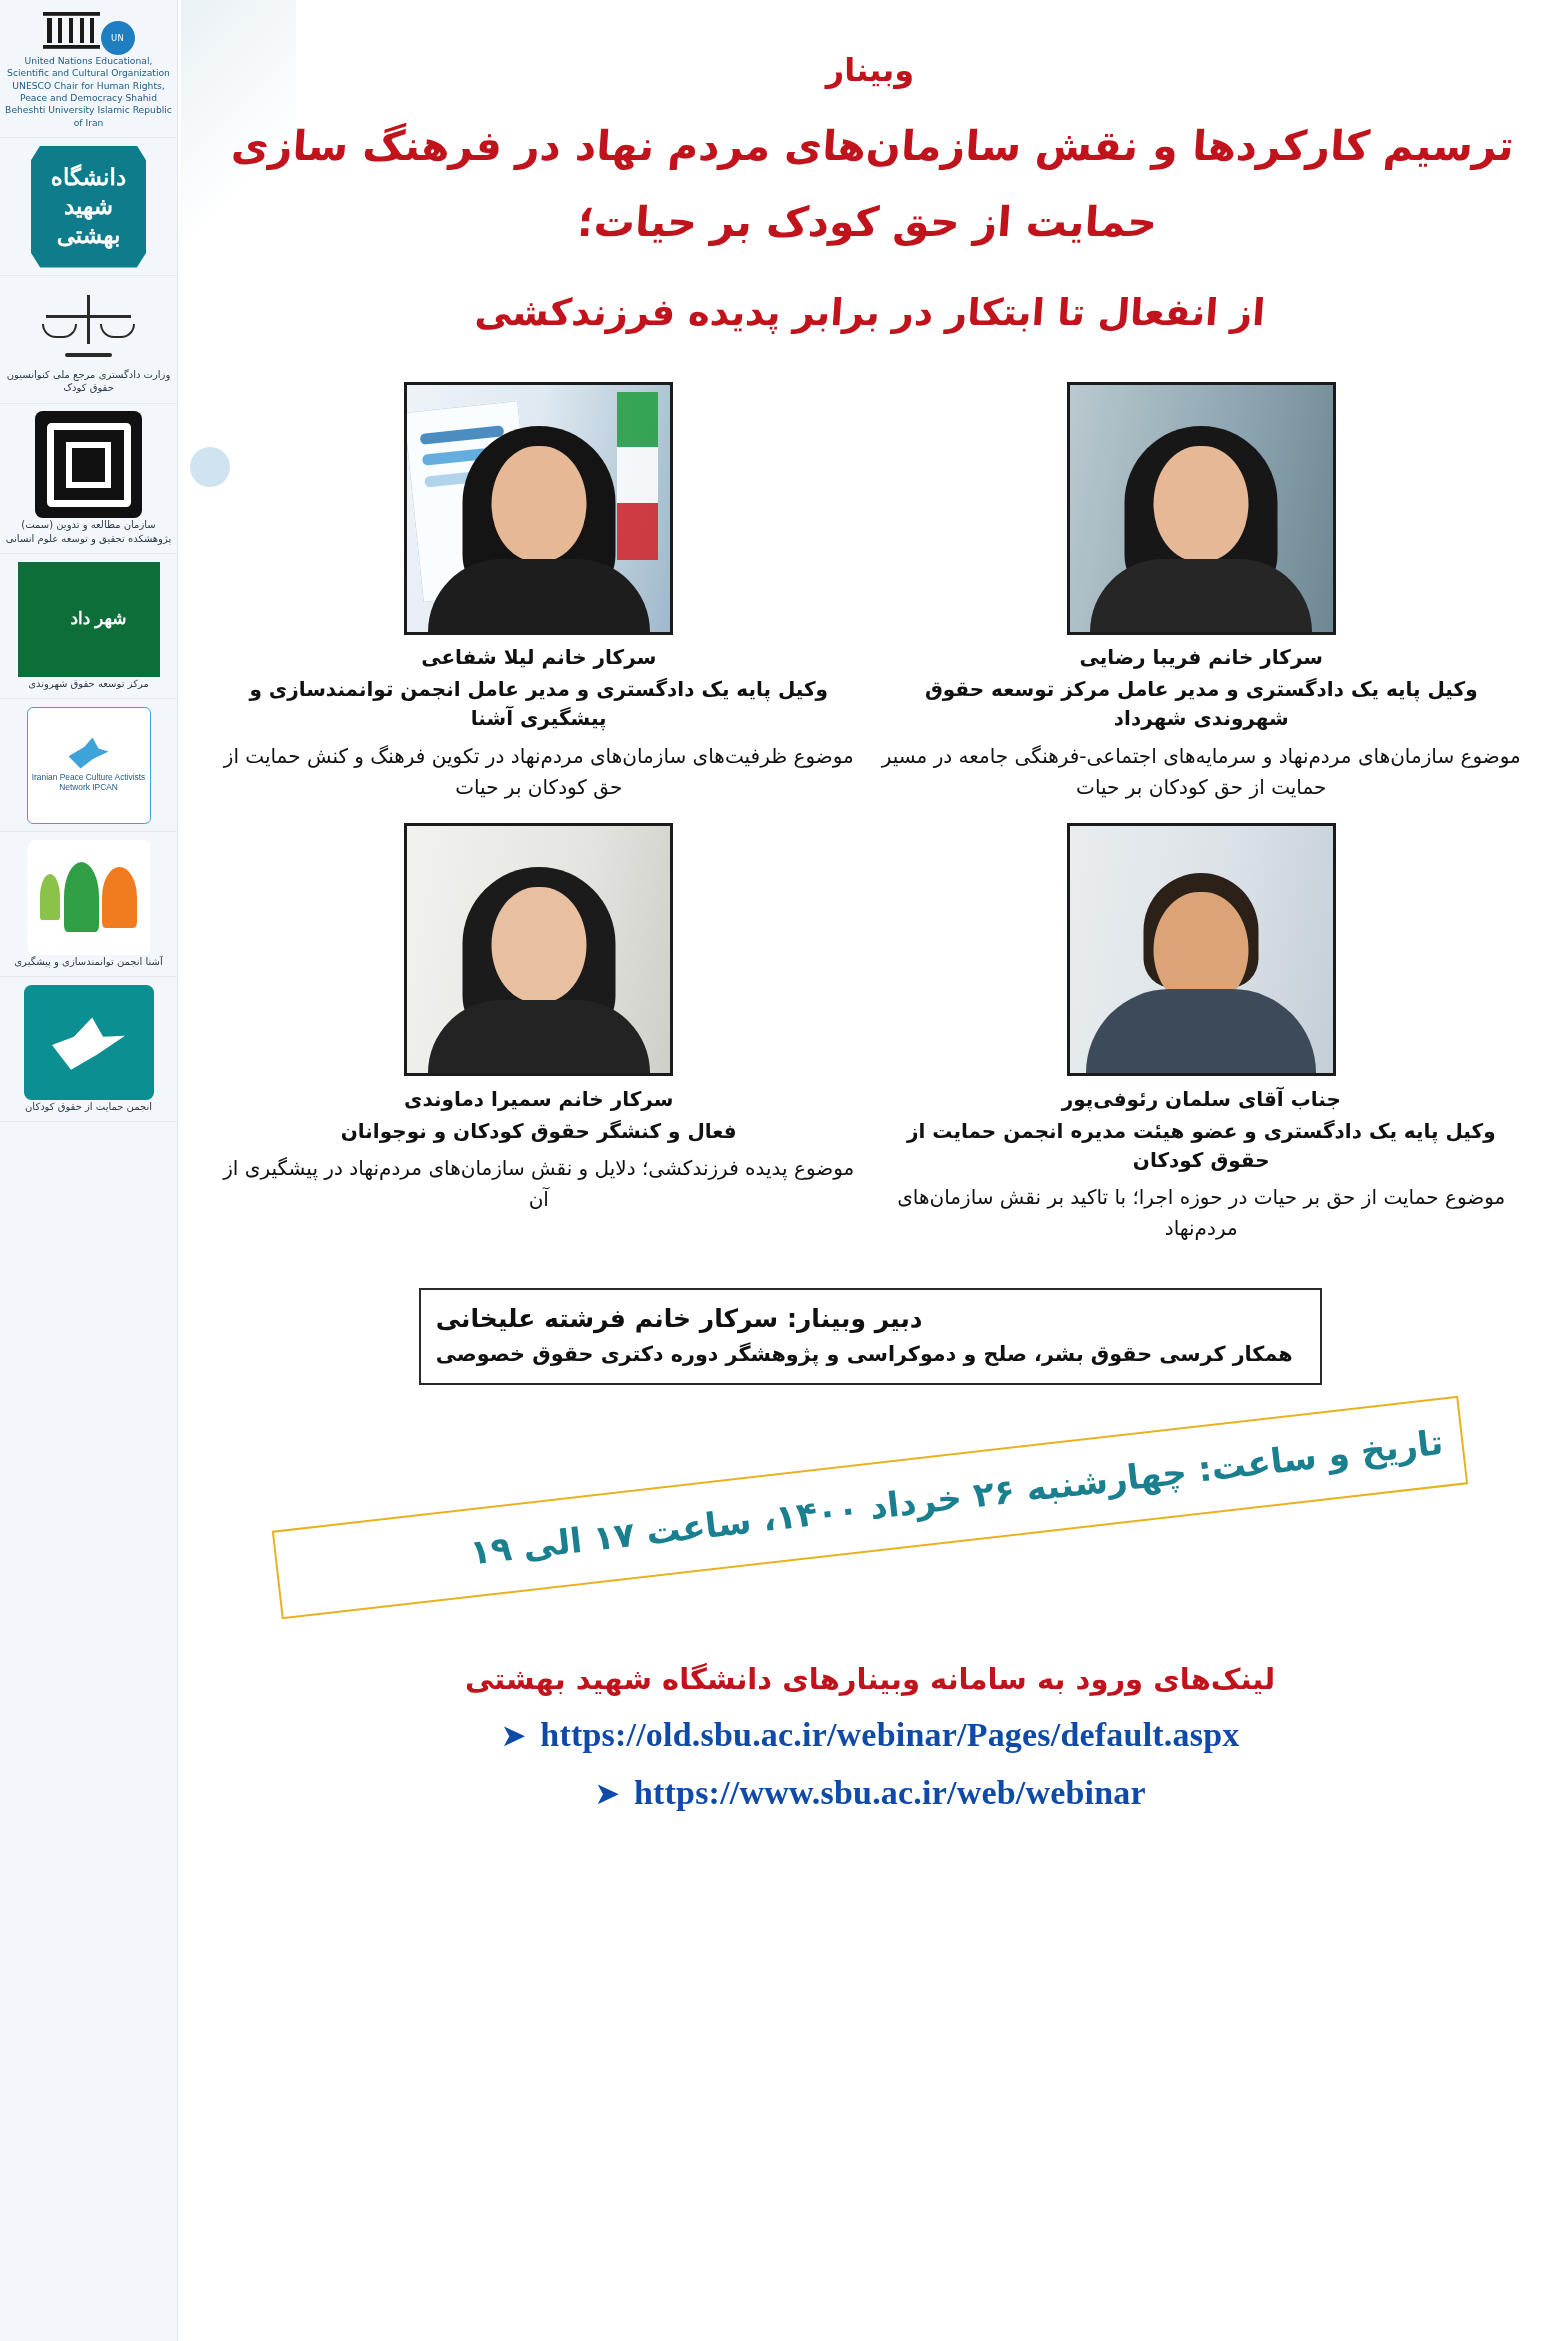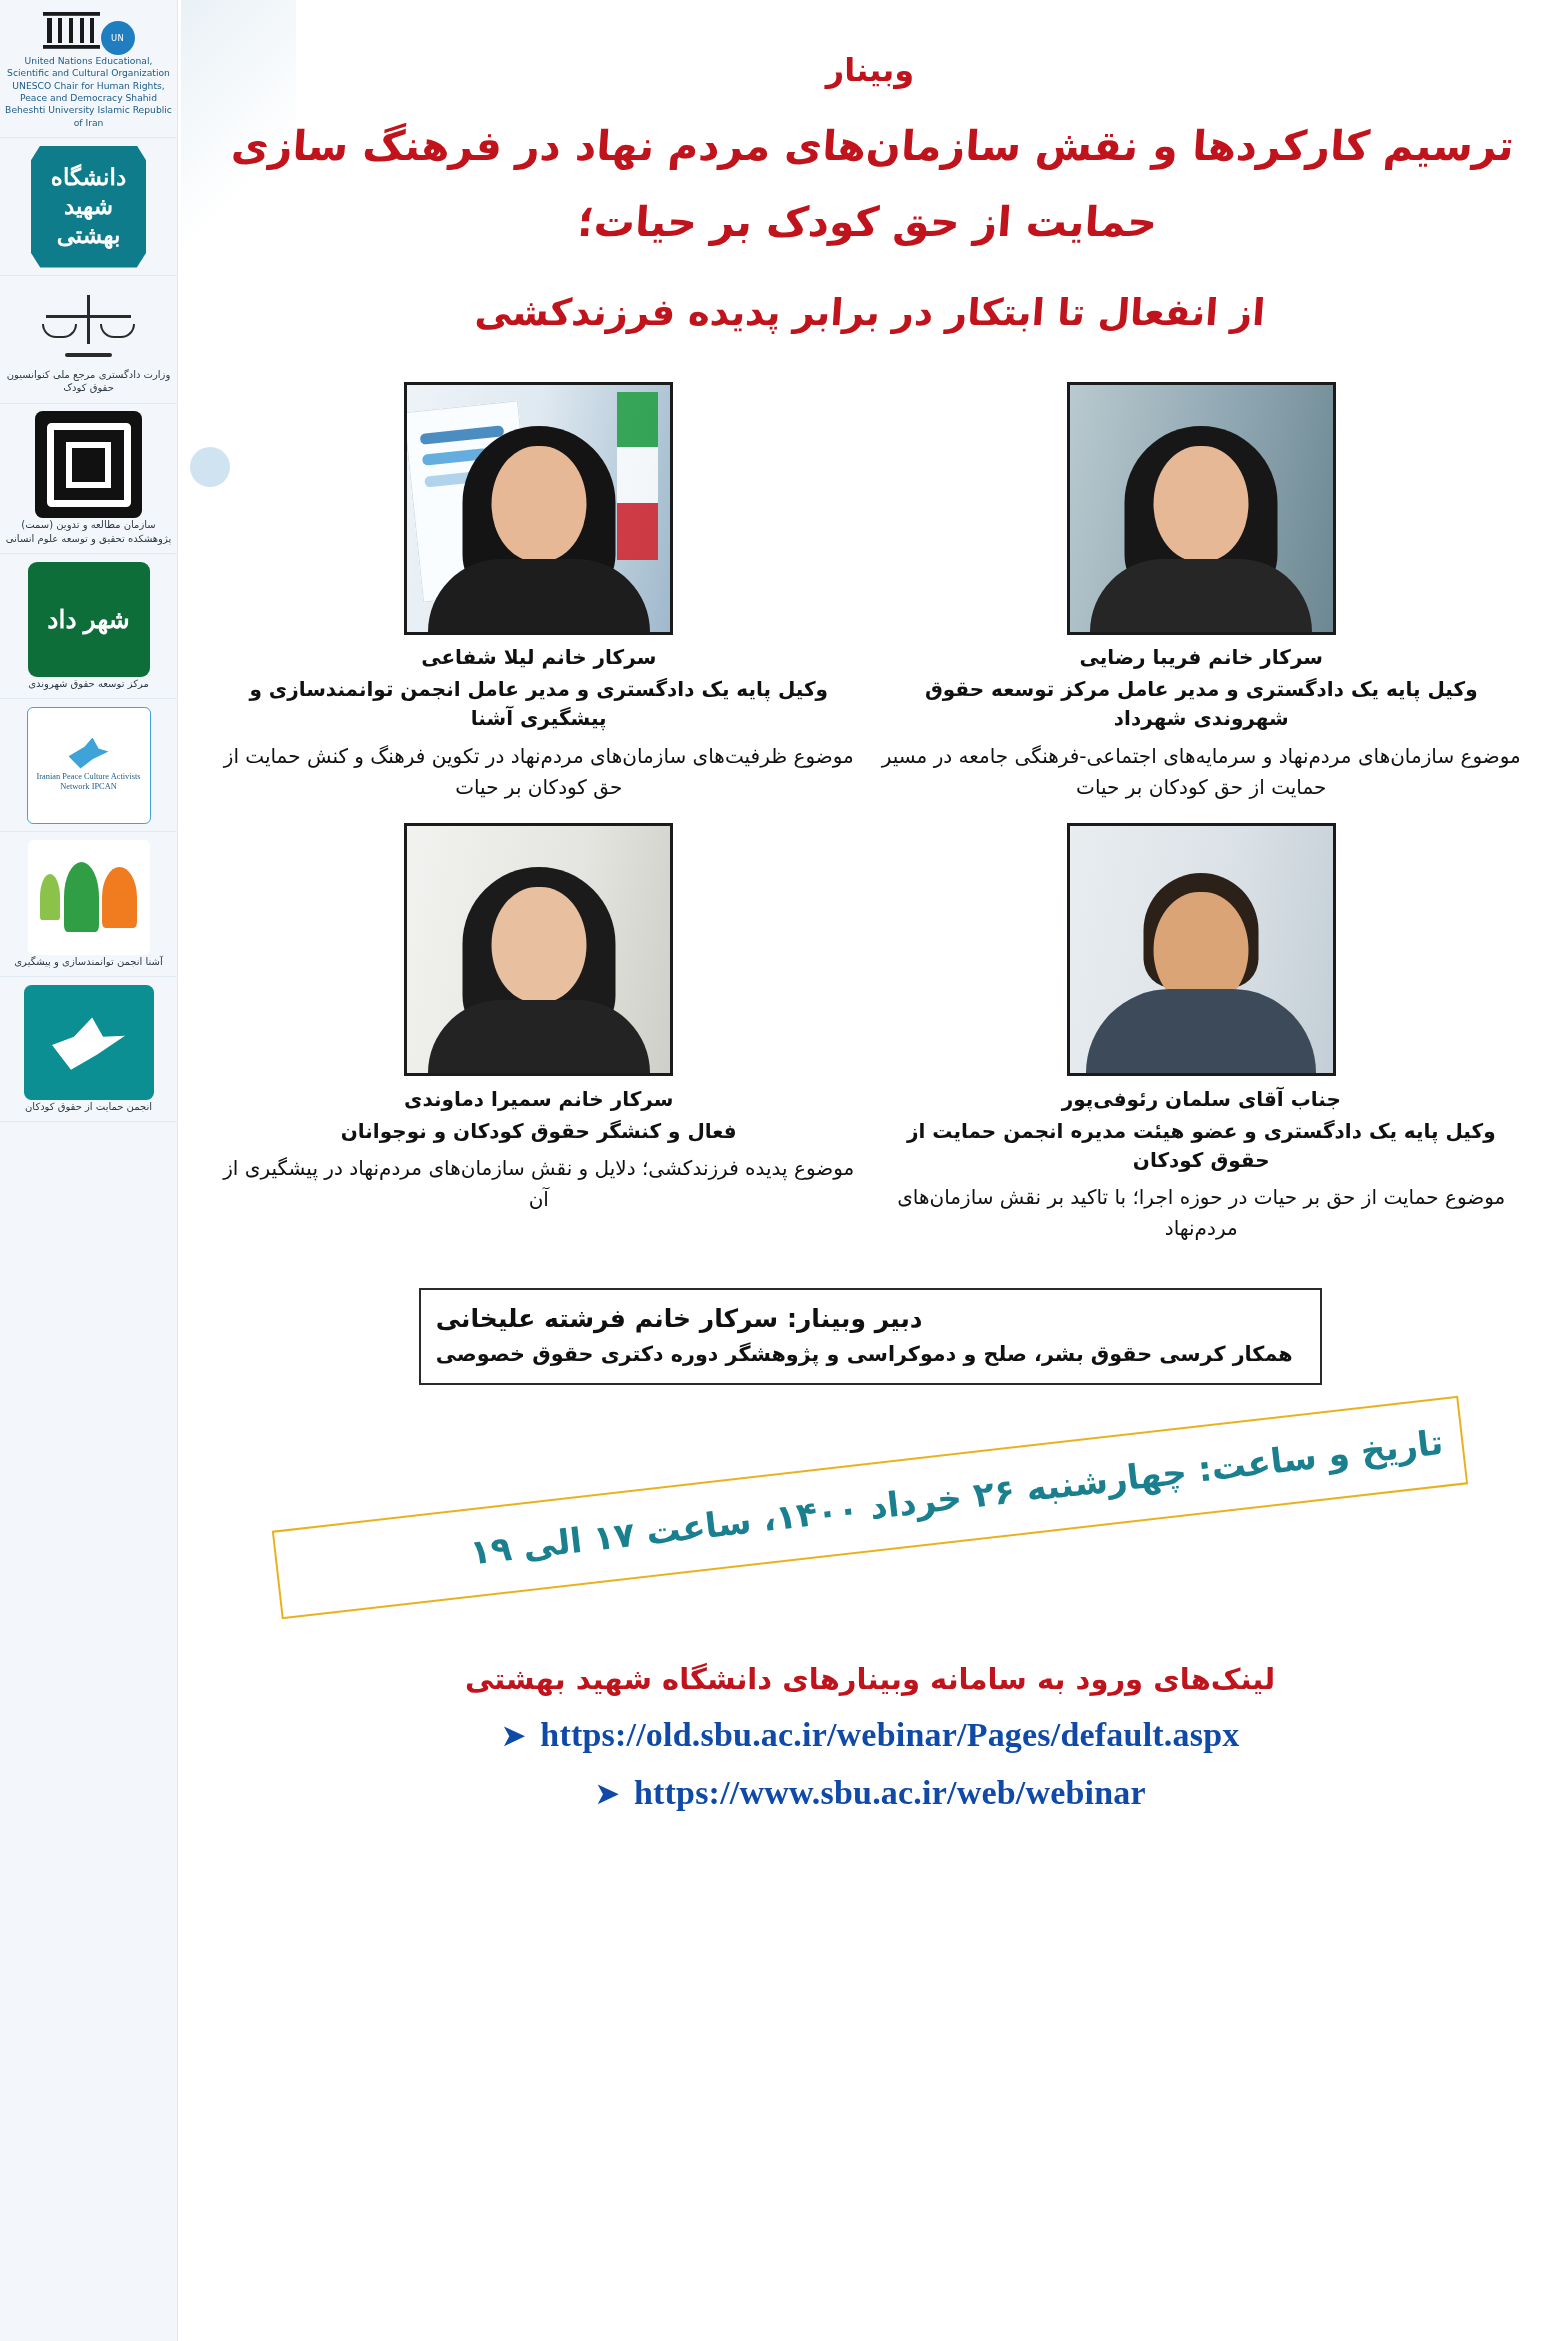--- a/index.html
+++ b/index.html
@@ -58,25 +58,25 @@
   .scale-pan.l{left:10.7px;} .scale-pan.r{right:10.7px;}
   .women-logo{width:115px;height:99px;display:flex;align-items:center;justify-content:center;}
   .leaf{width:26px;height:66px;background:#3a9b4a;border-radius:50% 50% 50% 50%/60% 60% 40% 40%;transform:rotate(-18deg);margin:0 -3.1px;}
   .leaf.mid{height:80px;background:#2f8c40;transform:rotate(0deg);}
   .leaf.r{transform:rotate(18deg);}
   .sest-logo{width:107px;height:107px;background:#111;border-radius:7.7px;display:flex;align-items:center;justify-content:center;}
   .sest-inner{width:70px;height:70px;border:7.7px solid #fff;border-radius:4.6px;position:relative;}
   .sest-inner:after{content:"";position:absolute;inset:12.2px;border:6.1px solid #fff;}
   .shahrdad-logo{
     width:122px;height:115px;background:#0e6e3a;color:#fff;display:flex;align-items:center;justify-content:center;
-    font-size:25px;font-weight:bold;text-align:center;line-height:1.2;border-radius:9px;
+    font-size:17px;font-weight:bold;text-align:center;line-height:1.2;border-radius:0;padding-left:20px;
   }
   .ipcan-logo{width:122px;height:115px;border:1.5px solid #3da3d8;border-radius:6.1px;display:flex;flex-direction:column;align-items:center;justify-content:center;background:#fff;}
   .dove{width:40px;height:31px;background:#3da3d8;clip-path:polygon(0 60%,40% 30%,60% 0,75% 35%,100% 45%,60% 70%,30% 100%);}
-  .ipcan-txt{font-size:8.4px;color:#1d5c86;text-align:center;line-height:1.25;margin-top:3.1px;font-family:Liberation Serif, serif;}
+  .ipcan-txt{font-size:8.4px;color:#1d5c86;text-align:center;line-height:1.25;margin-top:3.1px;font-family:Liberation Sans, sans-serif;}
   .ashna-logo{width:122px;height:115px;display:flex;align-items:center;justify-content:center;gap:3.1px;background:#fff;border-radius:6.1px;}
   .ashna-a{width:35px;height:61px;background:#f07c1f;border-radius:50% 50% 10% 10%;}
   .ashna-b{width:35px;height:70px;background:#2f9e44;border-radius:50% 50% 10% 10%;}
   .ashna-c{width:20px;height:46px;background:#8bc34a;border-radius:50% 50% 10% 10%;}
   .child-logo{width:130px;height:115px;background:#0b8f92;border-radius:7.7px;display:flex;align-items:center;justify-content:center;}
   .child-dove{width:73px;height:55px;background:#fff;clip-path:polygon(0 55%,30% 40%,55% 5%,70% 40%,100% 38%,62% 72%,26% 100%);}
 
   
   .content{
     position:absolute;left:178px;top:0;width:1384px;height:2342px;

